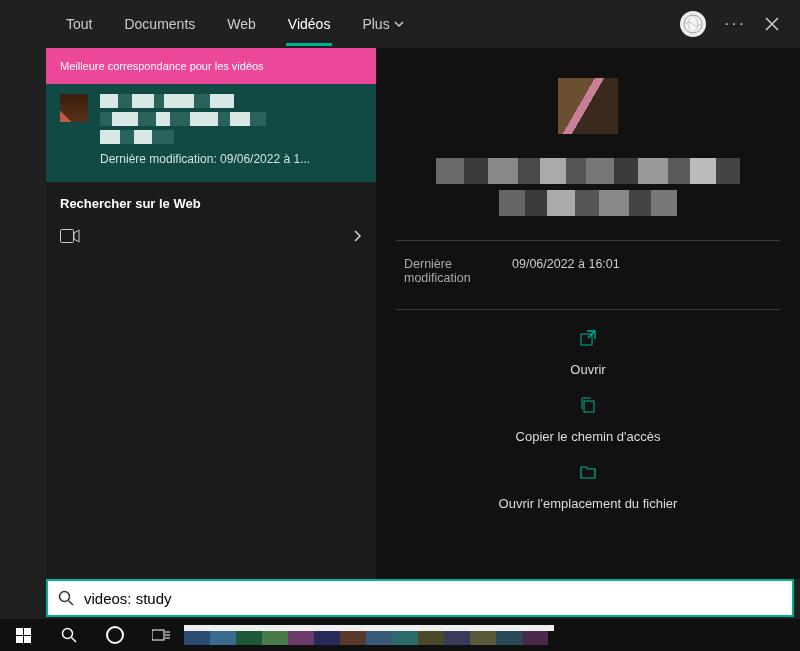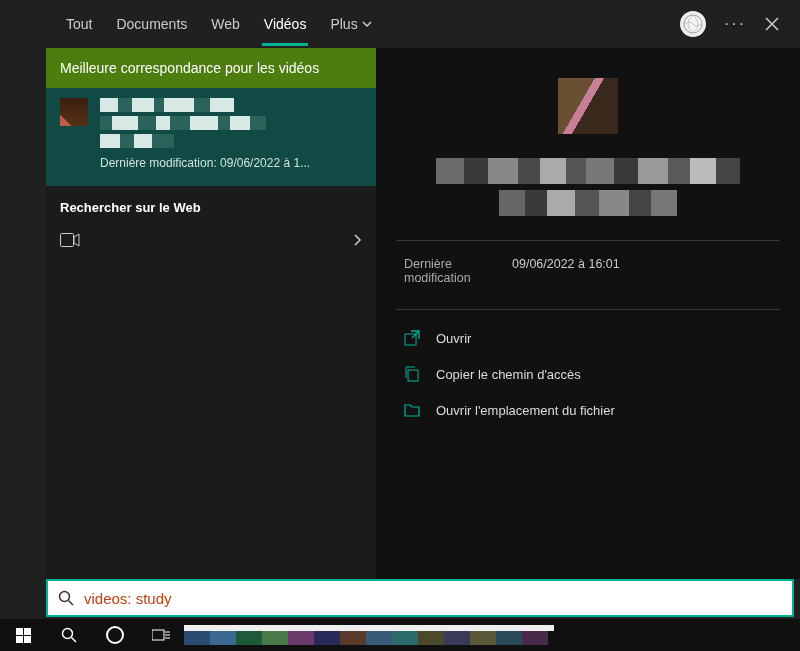--- a/index.html
+++ b/index.html
@@ -1,34 +1,34 @@
 <!DOCTYPE html>
 <html><head>
 <meta charset="utf-8">
 <style>
   * { margin: 0; padding: 0; box-sizing: border-box; font-family: "Segoe UI", sans-serif; }
   body { width: 800px; height: 651px; background: #202020; overflow: hidden; position: relative; }
 
   .search-panel { position: absolute; top: 0; left: 46px; right: 0; bottom: 72px; background: #202020; }
 
-  .tabs { display: flex; align-items: center; height: 48px; padding-left: 18px; gap: 20px; color: #ccc; font-size: 14px; }
+  .tabs { display: flex; align-items: center; height: 48px; padding-left: 18px; gap: 28px; color: #ccc; font-size: 14px; }
   .tab { padding: 14px 2px; cursor: pointer; position: relative; }
   .tab.active { color: #fff; }
   .tab.active::after { content:""; position:absolute; left:0; right:0; bottom:0; height:3px; background:#00b294; }
   .tab-more { display:flex; align-items:center; gap:4px; }
   .tabs-right { margin-left:auto; display:flex; align-items:center; gap:18px; padding-right:20px; }
   .avatar { width:26px; height:26px; border-radius:50%; background:#eee; display:flex; align-items:center; justify-content:center; }
   .dots { color:#ccc; letter-spacing:2px; font-size:16px; cursor:pointer; }
   .close-x { width:16px; height:16px; color:#ccc; cursor:pointer; }
 
   .body { display:flex; height: calc(100% - 48px); }
   .left { width: 330px; background:#1b1b1b; }
   .right { flex:1; background:#111; padding:0 0 0 0; position:relative; }
 
-  .section-header { padding:12px 14px; color:#fff; font-size:14px; background:#4d7c0f; }
+  .section-header { padding:12px 14px; color:#fff; font-size:11px; background:#ec4899; }
 
   .best-match { background:#114a44; padding:10px 14px 16px 14px; display:flex; gap:12px; cursor:pointer; }
   .thumb-sm { width:28px; height:28px; background:#7a5b3e; position:relative; overflow:hidden; }
   .thumb-sm::after { content:""; position:absolute; inset:0; background:linear-gradient(45deg,#c97f9a 20%, transparent 20%), linear-gradient(#3a2a1d,#5c4430); mix-blend-mode:overlay; }
   .bm-text { flex:1; }
   .pixelated-line { display:flex; gap:0px; margin-bottom:4px; }
   .px { height:14px; background:#2a635b; }
   .px.l { background:#d8e8e5; }
   .sub { color:#d0e3df; font-size:12px; margin-top:8px; }
 
@@ -47,27 +47,27 @@
   .title-row2 { display:flex; gap:0; justify-content:center; }
 
   .hr { height:1px; background:#3a3a3a; margin:24px 20px 0 20px; }
   .meta { padding:16px 28px 0 28px; }
   .meta-row { display:flex; gap:20px; margin-bottom:10px; color:#bbb; font-size:12.5px; }
   .meta-label { width:88px; color:#aaa; }
   .meta-val { color:#ccc; }
   .path-px { width:152px; height:8px; background:#5a5a5a; margin-top:4px; }
 
   .actions { padding:10px 28px; }
-  .action { display:flex; align-items:center; gap:16px; padding:10px 0; color:#ddd; font-size:13px; cursor:pointer; }
+  .action { display:flex; align-items:center; gap:16px; padding:10px 0; color:#ddd; font-size:13px; cursor:pointer;flex-direction:column; }
   .action-icon { width:16px; height:16px; color:#00b294; }
 
   
   .searchbar-wrap { position:absolute; left:46px; right:6px; bottom:34px; height:38px; background:#fff; border:2px solid #00b294; display:flex; align-items:center; padding:0 10px; gap:10px; }
   .search-icon { width:16px; height:16px; color:#333; }
-  .search-input { border:none; outline:none; flex:1; font-size:15px; background:transparent; color:#c2410c; }
+  .search-input { border:none; outline:none; flex:1; font-size:15px; background:transparent; color:#000000; }
 
   
   .taskbar { position:absolute; left:0; right:0; bottom:0; height:32px; background:#101010; display:flex; align-items:center; }
   .tb-btn { width:46px; height:32px; display:flex; align-items:center; justify-content:center; color:#fff; cursor:pointer; }
   .win-icon { width:15px; height:15px; display:grid; grid-template-columns:1fr 1fr; grid-template-rows:1fr 1fr; gap:1px; }
   .win-icon div { background:#fff; }
   .cortana { width:18px; height:18px; border:2px solid #fff; border-radius:50%; }
   .taskview { width:18px; height:14px; position:relative; }
   .tb-colors { height:20px; margin-left:0; display:flex; flex-direction:column; }
   .color-top { width:370px; height:6px; background:#eee; }

